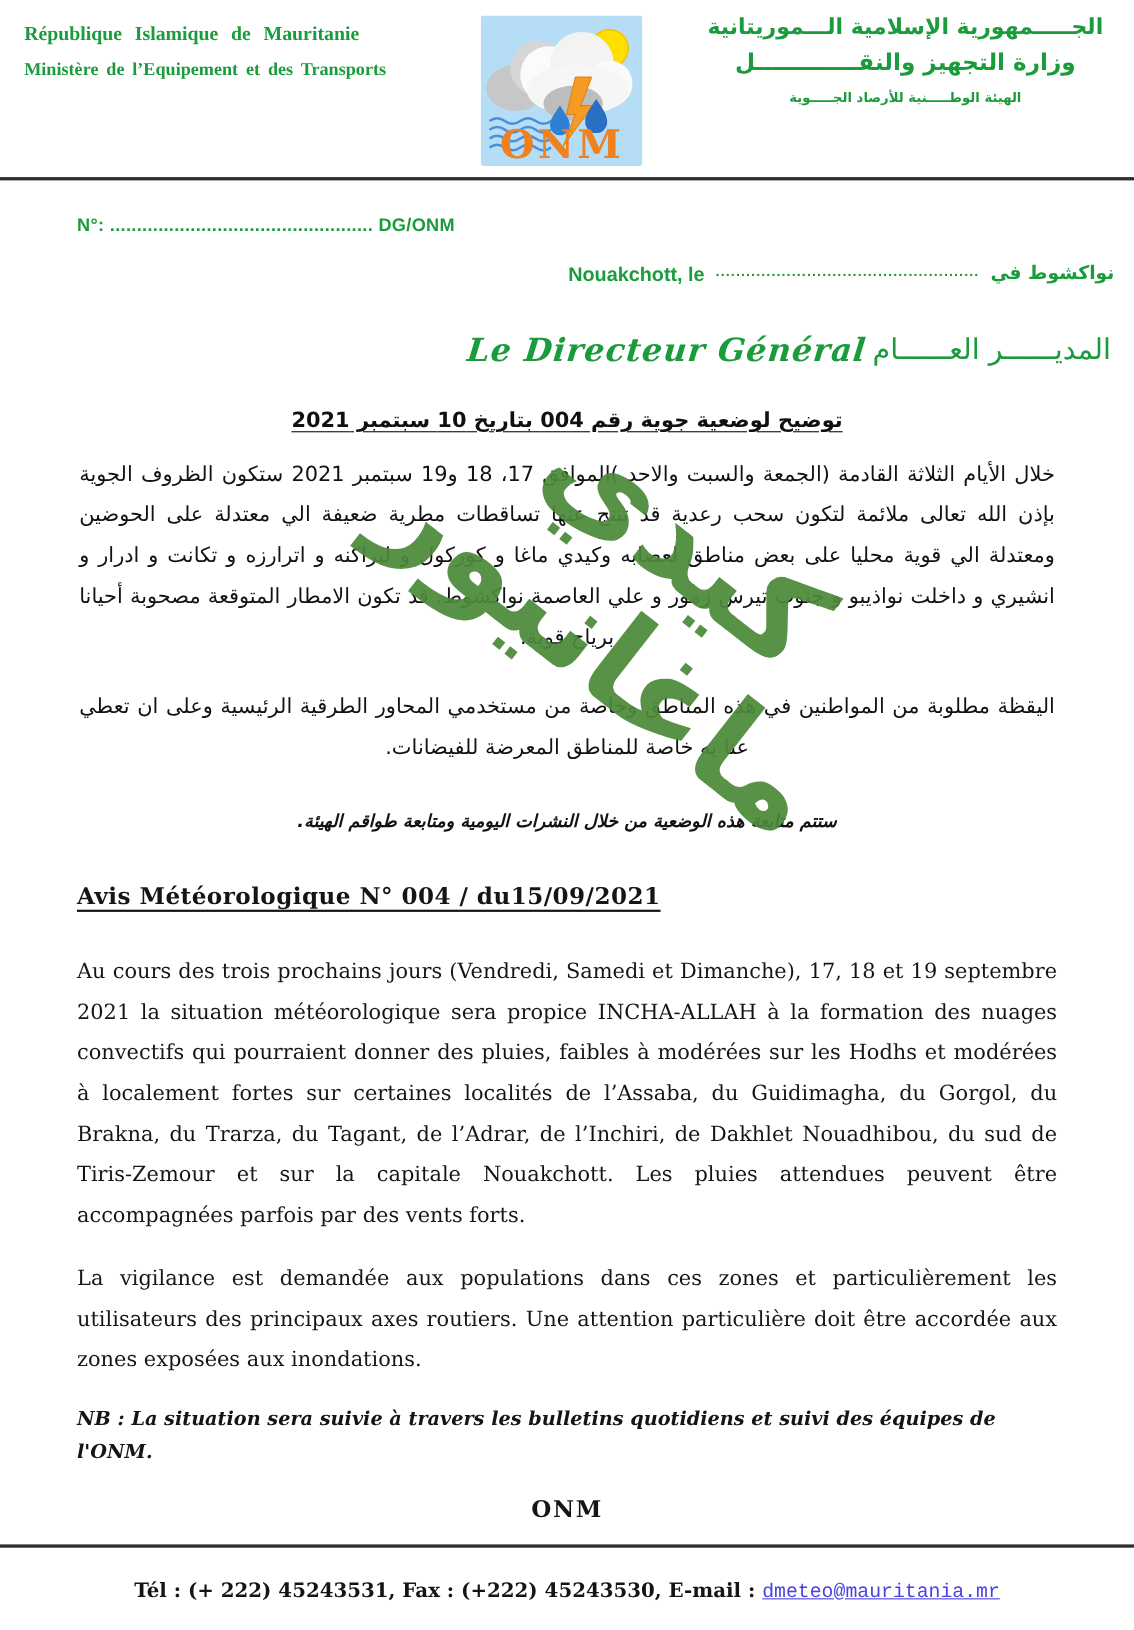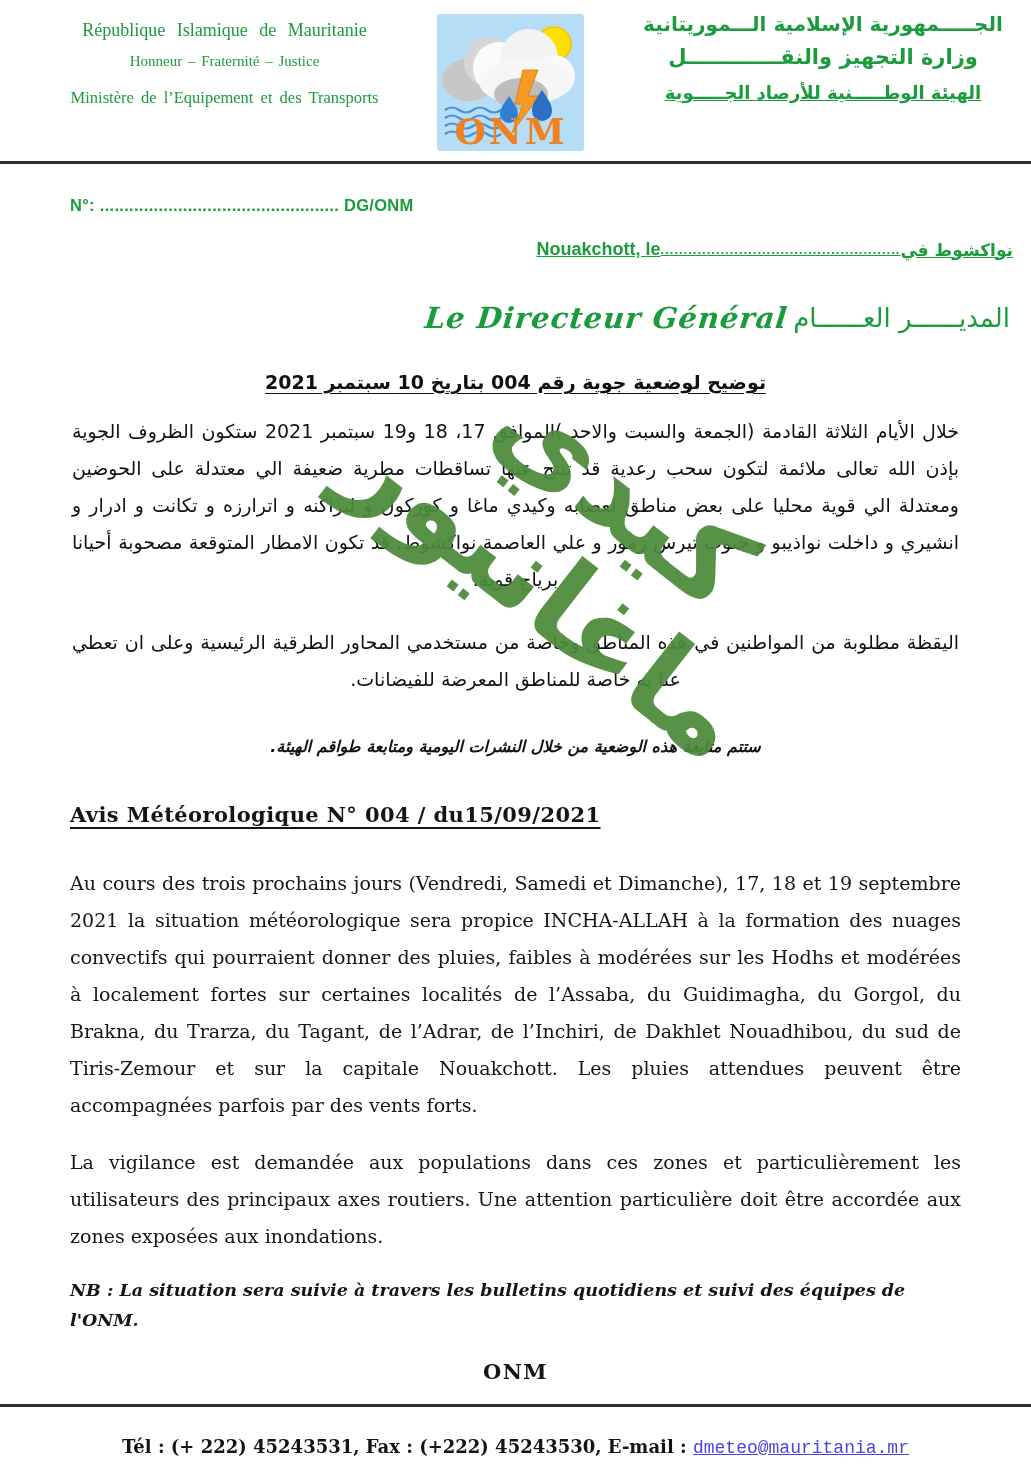--- a/index.html
+++ b/index.html
@@ -13,51 +13,51 @@
     position:relative;
     width:1031px;height:1482px;
     background:#ffffff;
     overflow:hidden;
     font-family:"Liberation Serif",serif;
   }
 
   
   .hdr-fr{
     position:absolute;left:22px;top:20px;width:405px;
-    text-align:center;color:var(--green);font-weight:normal;
+    text-align:left;color:var(--green);font-weight:bold;
   }
   .fr1{font-size:18px;word-spacing:7px;margin-bottom:12px;}
   .fr2{font-size:15px;word-spacing:2px;margin-bottom:18px;}
   .fr3{font-size:16.5px;word-spacing:3px;margin-bottom:19px;}
   .fr4{font-size:19px;word-spacing:2px;}
 
   .hdr-ar{
     position:absolute;right:8px;top:12px;width:400px;
     direction:rtl;text-align:center;color:var(--green);font-weight:bold;
     font-family:"DejaVu Sans",sans-serif;
   }
   .ar1{font-size:20px;margin-bottom:9px;}
   .ar2{font-size:15px;margin-bottom:14px;}
   .ar3{font-size:21px;margin-bottom:13px;}
-  .ar4{font-size:18px;text-decoration:underline;}
+  .ar4{font-size:12px;}
 
   .logo{position:absolute;left:437px;top:14px;width:147px;height:137px;}
 
   .rule-top{position:absolute;top:161px;left:0;width:100%;border-top:3px solid #2e2e2e;}
 
   
   .ref{
     position:absolute;left:70px;top:196px;
     color:var(--green);font-family:"Liberation Sans",sans-serif;
     font-weight:bold;font-size:16.5px;letter-spacing:.3px;
   }
   .dateline{
     position:absolute;top:239px;right:18px;
-    display:flex;align-items:center;
-    color:var(--green);font-weight:bold;text-decoration:underline;
+    display:flex;align-items:flex-start;gap:10px;
+    color:var(--green);font-weight:bold;
   }
   .dl-fr{font-family:"Liberation Sans",sans-serif;font-size:18px;}
   .dl-dots{font-family:"Liberation Sans",sans-serif;font-size:13px;letter-spacing:1px;}
   .dl-ar{font-family:"DejaVu Sans",sans-serif;font-size:17px;direction:rtl;}
 
   
   .director{
     position:absolute;top:301px;left:425px;width:585px;
     display:flex;justify-content:space-between;align-items:center;
     color:var(--green);
@@ -113,21 +113,20 @@
   }
   .footer a{color:var(--link);font-weight:normal;text-decoration:underline;cursor:pointer;font-family:Liberation Mono, monospace;}
 </style>
 </head>
 <body>
 
 <div class="page">
 
   <div class="hdr-fr">
     <div class="fr1">République  Islamique  de  Mauritanie</div>
-    <div class="fr2">Honneur – Fraternité – Justice</div>
     <div class="fr3">Ministère  de  l’Equipement  et  des  Transports</div>
   </div>
 
   <div class="logo">
     <svg width="147" height="137" viewBox="0 0 147 137" xmlns="http://www.w3.org/2000/svg">
       <rect x="0" y="0" width="147" height="137" rx="3" fill="#b5ddf6"></rect>
       <g>
         <circle cx="117" cy="30" r="17" fill="#ffdf00"></circle>
         <circle cx="117" cy="30" r="17" fill="none" stroke="#f3c300" stroke-width="1.5"></circle>
       </g>

